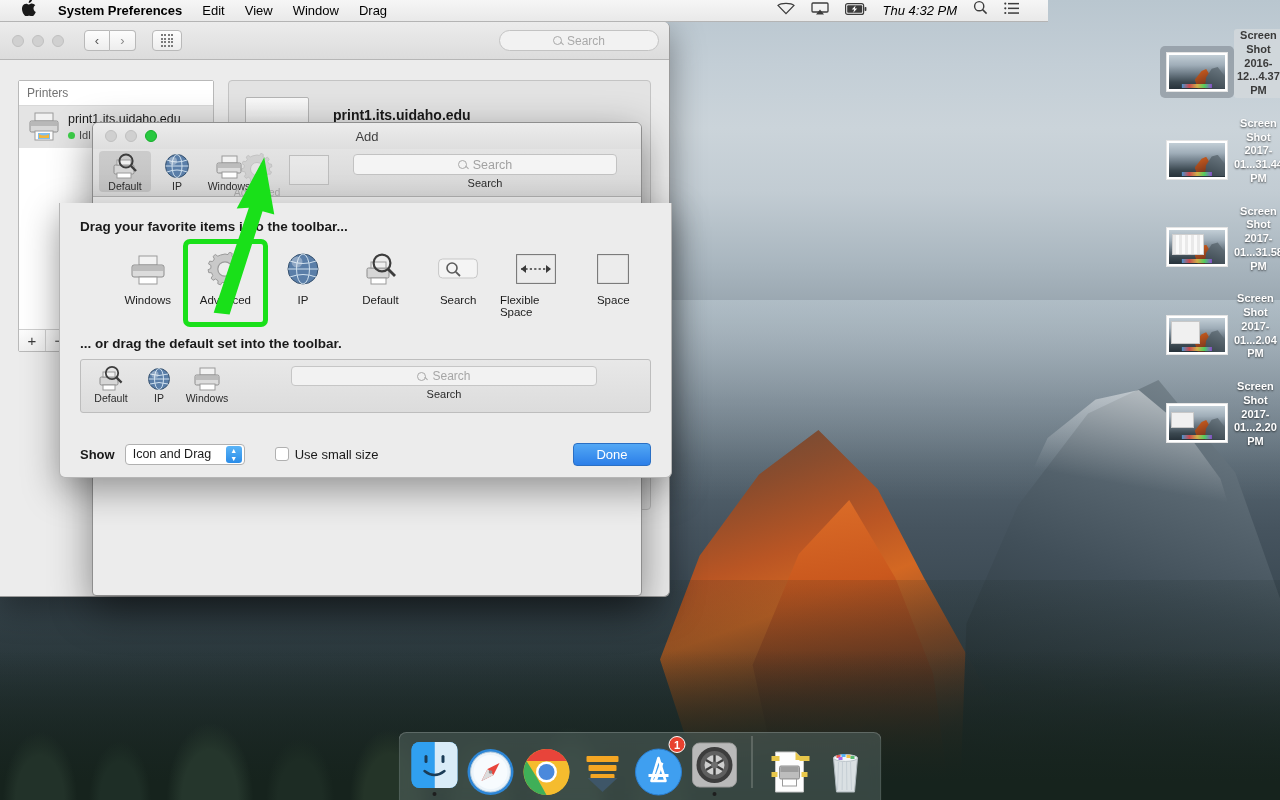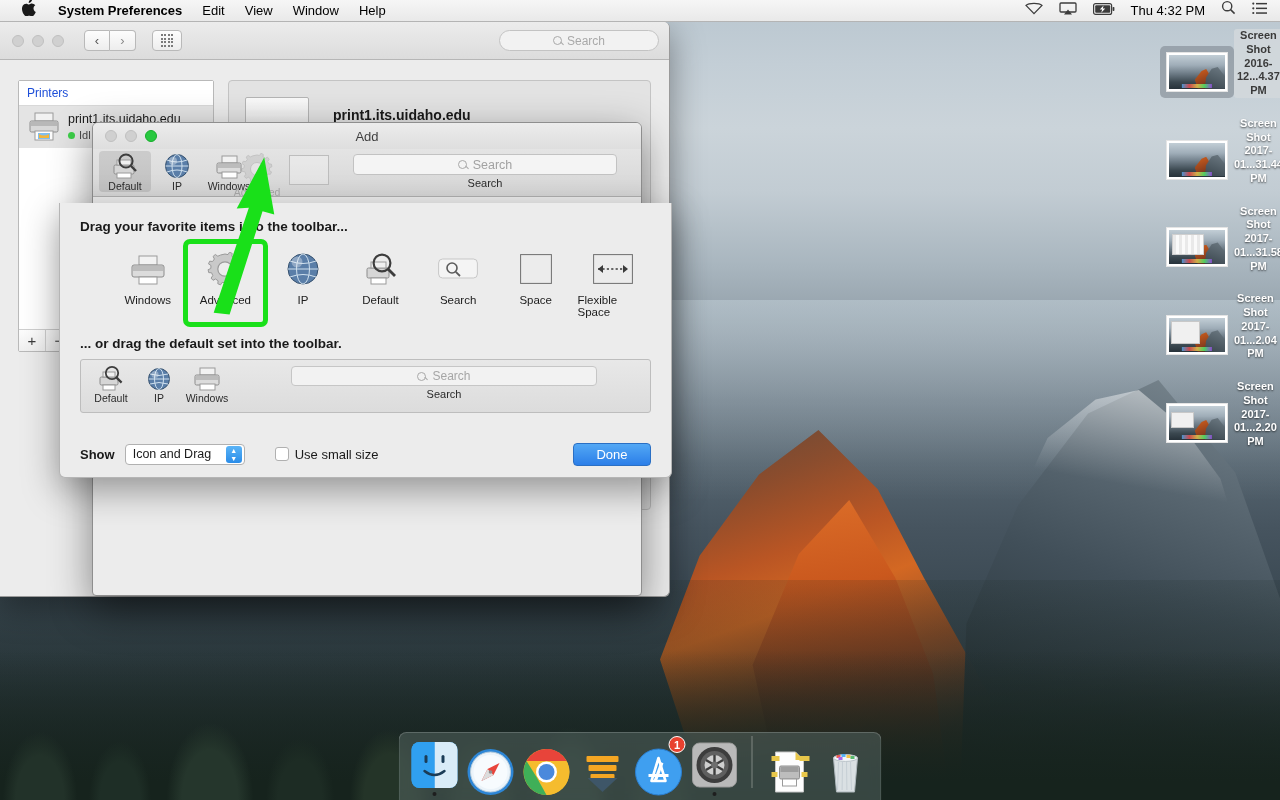--- a/index.html
+++ b/index.html
@@ -63,32 +63,32 @@
       radial-gradient(ellipse 52px 96px at 660px 150px, #1c2b23 40%, transparent 62%),
       linear-gradient(to bottom, transparent, #16231d 88%);
   }
   #desktop .mist {
     position: absolute; left: 0; top: 300px; width: 1280px; height: 200px;
     background: linear-gradient(to bottom, rgba(200,214,222,.45), rgba(200,214,222,0));
   }
 
   
   #menubar {
-    position: absolute; top: 0; left: 0; width: 1280px; height: 22px;
+    position: absolute; top: 0; left: 0; width: 1048px; height: 22px;
     background: linear-gradient(to bottom, #f6f6f6, #e9e9e9);
     border-bottom: 1px solid #b4b4b4;
     display: flex; align-items: center;
     font-size: 13px; color: #000;
     z-index: 100;
   }
   .mb-left { display: flex; align-items: center; padding-left: 11px; }
   .mb-item { padding: 0 10px; line-height: 22px; white-space: nowrap; cursor: default; }
   .mb-item.bold { font-weight: bold; }
   .apple-logo { width: 15px; height: 17px; display: inline-block; position: relative; margin-right: 2px; }
-  .mb-right { margin-left: auto; display: flex; align-items: center; padding-right: 4px; }
+  .mb-right { margin-left: auto; display: flex; align-items: center; padding-right: 20px; font-style: italic; }
   .mb-right .mb-item { padding: 0 8px; }
   .mb-clock { font-size: 13px; }
 
   
   #prefs-window {
     position: absolute; left: 0; top: 22px; width: 670px; height: 575px;
     background: #ececec;
     border: 1px solid #9a9a9a; border-left: none; border-top: none;
     border-radius: 0 6px 6px 0;
     box-shadow: 0 10px 34px rgba(0,0,0,.40);
@@ -144,21 +144,21 @@
     background: #a9a9a9; transform: rotate(45deg); right: -3px; bottom: 0px;
   }
 
   .prefs-body { padding: 20px 18px; display: flex; gap: 14px; height: 537px; }
   .printers-list {
     width: 196px; height: 272px;
     background: #fff; border: 1px solid #b9b9b9; border-radius: 2px;
     display: flex; flex-direction: column;
   }
   .pl-header {
-    padding: 5px 8px; font-size: 12px; color: #1d4ed8;
+    padding: 5px 8px; font-size: 12px; color: #737373;
     border-bottom: 1px solid #d8d8d8; background: #fff;
   }
   .pl-row {
     display: flex; gap: 7px; padding: 6px 8px; background: #e4e4e4; align-items: flex-start;
   }
   .printer-ico {
     width: 34px; height: 30px; flex: none; position: relative;
   }
   .pl-text { font-size: 12.5px; line-height: 1.25; }
   .pl-status { font-size: 11px; color: #4a4a4a; display: flex; align-items: center; gap: 4px; margin-top: 1px;}
@@ -412,21 +412,21 @@
       <span class="apple-logo">
         <svg width="15" height="17" viewBox="0 0 15 17">
             <path fill="#1a1a1a" d="M10.3 2.6c.6-.75 1-1.78.88-2.6-.86.04-1.9.57-2.53 1.3-.56.65-1.05 1.7-.92 2.7.96.08 1.95-.48 2.57-1.4zM11.2 4.6c-1.4-.08-2.58.79-3.25.79-.67 0-1.69-.77-2.78-.75-1.43.02-2.75.83-3.48 2.12-1.49 2.58-.38 6.4 1.07 8.5.71 1.02 1.56 2.17 2.67 2.13 1.07-.04 1.48-.69 2.77-.69 1.3 0 1.66.69 2.79.67 1.15-.02 1.88-1.04 2.59-2.07.81-1.18 1.15-2.33 1.17-2.39-.03-.01-2.24-.86-2.26-3.4-.02-2.13 1.74-3.15 1.82-3.2-.99-1.47-2.54-1.63-3.09-1.67z"></path>
           </svg>
       </span>
     </div>
     <div class="mb-item bold">System Preferences</div>
     <div class="mb-item">Edit</div>
     <div class="mb-item">View</div>
     <div class="mb-item">Window</div>
-    <div class="mb-item">Help</div>
+    <div class="mb-item">Drag</div>
   </div>
   <div class="mb-right">
     <div class="mb-item">
       <svg width="18" height="13" viewBox="0 0 18 13">
           <path fill="none" stroke="#3c3c3c" stroke-width="1.3" d="M1 3.4 C4 0.8, 14 0.8, 17 3.4 L9 11.6 Z"></path>
         </svg>
     </div>
     <div class="mb-item">
       <svg width="18" height="13" viewBox="0 0 18 13">
           <rect x="1" y="1" width="16" height="9" rx="1" fill="none" stroke="#3c3c3c" stroke-width="1.3"></rect>
@@ -769,37 +769,37 @@
             <rect x="0.6" y="3" width="38.8" height="19" rx="4" fill="#f4f4f4" stroke="#c7c7c7"></rect>
             <circle cx="14" cy="12" r="5" fill="none" stroke="#5b5b5b" stroke-width="1.6"></circle>
             <line x1="17.8" y1="15.8" x2="22" y2="20" stroke="#5b5b5b" stroke-width="1.8"></line>
           </svg>
         </span>
         <span class="pal-label">Search</span>
       </div>
 
       <div class="pal-item">
         <span class="pal-ico">
-          <svg width="32" height="30" viewBox="0 0 32 30">
-              <rect x="0.6" y="0.6" width="30.8" height="28.8" fill="none" stroke="#6f6f6f"></rect>
-            </svg>
-        </span>
-        <span class="pal-label">Space</span>
-      </div>
-
-      <div class="pal-item">
-        <span class="pal-ico">
           <svg width="40" height="30" viewBox="0 0 40 30">
             <rect x="0.6" y="0.6" width="38.8" height="28.8" fill="none" stroke="#6f6f6f"></rect>
             <line x1="5" y1="15" x2="35" y2="15" stroke="#3a3a3a" stroke-width="1.3" stroke-dasharray="2.2 2.2"></line>
             <path d="M5 15 l5 -4 v8 z" fill="#3a3a3a"></path>
             <path d="M35 15 l-5 -4 v8 z" fill="#3a3a3a"></path>
           </svg>
         </span>
         <span class="pal-label">Flexible Space</span>
+      </div>
+
+      <div class="pal-item">
+        <span class="pal-ico">
+          <svg width="32" height="30" viewBox="0 0 32 30">
+              <rect x="0.6" y="0.6" width="30.8" height="28.8" fill="none" stroke="#6f6f6f"></rect>
+            </svg>
+        </span>
+        <span class="pal-label">Space</span>
       </div>
     </div>
 
     <div class="sheet-head2">... or drag the default set into the toolbar.</div>
 
     <div class="defaultset">
       <div class="ds-item">
         <span class="ds-ico">
           <svg width="28" height="26" viewBox="0 0 28 26">
             <rect x="3" y="12" width="18" height="8" rx="1.4" fill="#d6d6d6" stroke="#8c8c8c"></rect>

